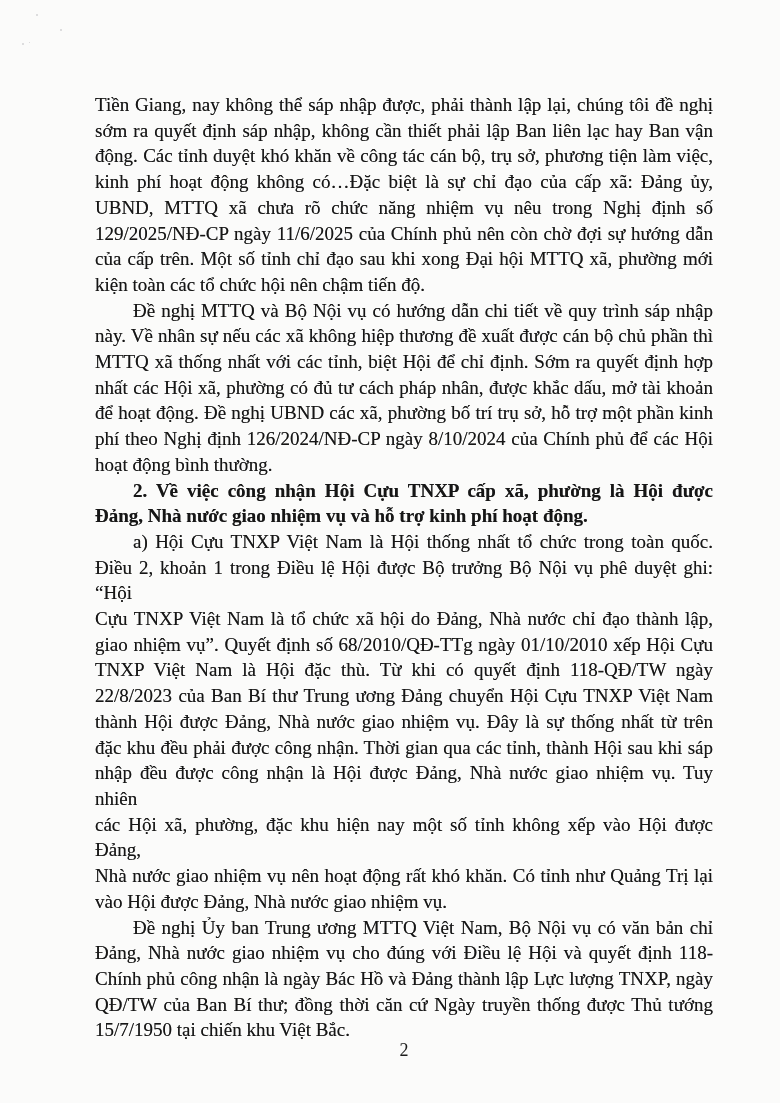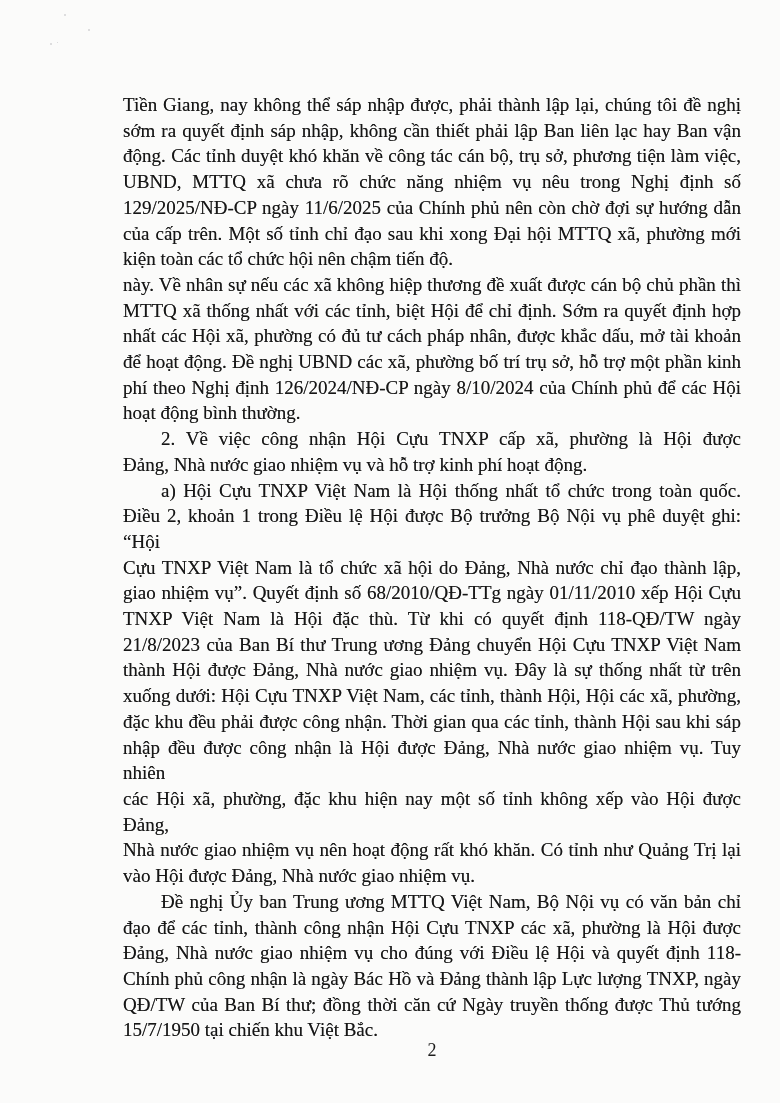--- a/index.html
+++ b/index.html
@@ -11,21 +11,20 @@
     height: 1103px;
     background: #fbfbfa;
     position: relative;
     overflow: hidden;
     font-family: "Liberation Serif", "DejaVu Serif", serif;
     color: #161616;
   }
   .page {
     position: absolute;
     inset: 0;
-    margin-left: 28px;
   }
   .doc-body {
     position: absolute;
     left: 95px;
     top: 92px;
     width: 618px;
     font-size: 19px;
     line-height: 25.7px;
     text-shadow: 0 0 0.4px rgba(20,20,20,0.55);
   }
@@ -35,21 +34,21 @@
     text-align-last: justify;
   }
   .line.last {
     text-align: right;
     text-align-last: left;
   }
   .line.indent {
     text-indent: 38px;
   }
   .heading .line {
-    font-weight: normal;
+    font-weight: bold;
   }
   .page-number {
     position: absolute;
     left: 95px;
     top: 1040px;
     width: 618px;
     text-align: center;
     font-size: 18px;
     color: #1c1c1c;
   }
@@ -67,55 +66,55 @@
   <div class="speck" style="left:36px;top:14px;width:2px;height:2px;"></div>
   <div class="speck" style="left:60px;top:29px;width:2px;height:2px;"></div>
   <div class="speck" style="left:22px;top:43px;width:2px;height:2px;"></div>
   <div class="speck" style="left:29px;top:42px;width:1px;height:1px;"></div>
 
   <div class="doc-body">
       <div class="para">
         <div class="line">Tiền Giang, nay không thể sáp nhập được, phải thành lập lại, chúng tôi đề nghị</div>
         <div class="line">sớm ra quyết định sáp nhập, không cần thiết phải lập Ban liên lạc hay Ban vận</div>
         <div class="line">động. Các tỉnh duyệt khó khăn về công tác cán bộ, trụ sở, phương tiện làm việc,</div>
+        <div class="line">kinh phí hoạt động không có…Đặc biệt là sự chỉ đạo của cấp xã: Đảng ủy,</div>
         <div class="line">UBND, MTTQ xã chưa rõ chức năng nhiệm vụ nêu trong Nghị định số</div>
         <div class="line">129/2025/NĐ-CP ngày 11/6/2025 của Chính phủ nên còn chờ đợi sự hướng dẫn</div>
         <div class="line">của cấp trên. Một số tỉnh chỉ đạo sau khi xong Đại hội MTTQ xã, phường mới</div>
         <div class="line last">kiện toàn các tổ chức hội nên chậm tiến độ.</div>
       </div>
       <div class="para">
+        <div class="line indent">Đề nghị MTTQ và Bộ Nội vụ có hướng dẫn chi tiết về quy trình sáp nhập</div>
         <div class="line">này. Về nhân sự nếu các xã không hiệp thương đề xuất được cán bộ chủ phần thì</div>
         <div class="line">MTTQ xã thống nhất với các tỉnh, biệt Hội để chỉ định. Sớm ra quyết định hợp</div>
         <div class="line">nhất các Hội xã, phường có đủ tư cách pháp nhân, được khắc dấu, mở tài khoản</div>
         <div class="line">để hoạt động. Đề nghị UBND các xã, phường bố trí trụ sở, hỗ trợ một phần kinh</div>
         <div class="line">phí theo Nghị định 126/2024/NĐ-CP ngày 8/10/2024 của Chính phủ để các Hội</div>
         <div class="line last">hoạt động bình thường.</div>
       </div>
       <div class="para heading">
         <div class="line indent">2. Về việc công nhận Hội Cựu TNXP cấp xã, phường là Hội được</div>
         <div class="line last">Đảng, Nhà nước giao nhiệm vụ và hỗ trợ kinh phí hoạt động.</div>
       </div>
       <div class="para">
         <div class="line indent">a) Hội Cựu TNXP Việt Nam là Hội thống nhất tổ chức trong toàn quốc.</div>
         <div class="line">Điều 2, khoản 1 trong Điều lệ Hội được Bộ trưởng Bộ Nội vụ phê duyệt ghi: “Hội</div>
         <div class="line">Cựu TNXP Việt Nam là tổ chức xã hội do Đảng, Nhà nước chỉ đạo thành lập,</div>
-        <div class="line">giao nhiệm vụ”. Quyết định số 68/2010/QĐ-TTg ngày 01/11/2010 xếp Hội Cựu</div>
+        <div class="line">giao nhiệm vụ”. Quyết định số 68/2010/QĐ-TTg ngày 01/10/2010 xếp Hội Cựu</div>
         <div class="line">TNXP Việt Nam là Hội đặc thù. Từ khi có quyết định 118-QĐ/TW ngày</div>
-        <div class="line">21/8/2023 của Ban Bí thư Trung ương Đảng chuyển Hội Cựu TNXP Việt Nam</div>
+        <div class="line">22/8/2023 của Ban Bí thư Trung ương Đảng chuyển Hội Cựu TNXP Việt Nam</div>
         <div class="line">thành Hội được Đảng, Nhà nước giao nhiệm vụ. Đây là sự thống nhất từ trên</div>
-        <div class="line">xuống dưới: Hội Cựu TNXP Việt Nam, các tỉnh, thành Hội, Hội các xã, phường,</div>
         <div class="line">đặc khu đều phải được công nhận. Thời gian qua các tỉnh, thành Hội sau khi sáp</div>
         <div class="line">nhập đều được công nhận là Hội được Đảng, Nhà nước giao nhiệm vụ. Tuy nhiên</div>
         <div class="line">các Hội xã, phường, đặc khu hiện nay một số tỉnh không xếp vào Hội được Đảng,</div>
         <div class="line">Nhà nước giao nhiệm vụ nên hoạt động rất khó khăn. Có tỉnh như Quảng Trị lại</div>
         <div class="line last">vào Hội được Đảng, Nhà nước giao nhiệm vụ.</div>
       </div>
       <div class="para">
         <div class="line indent">Đề nghị Ủy ban Trung ương MTTQ Việt Nam, Bộ Nội vụ có văn bản chỉ</div>
-        <div class="line">đạo để các tỉnh, thành công nhận Hội Cựu TNXP các xã, phường là Hội được</div>
         <div class="line">Đảng, Nhà nước giao nhiệm vụ cho đúng với Điều lệ Hội và quyết định 118-</div>
         <div class="line">Chính phủ công nhận là ngày Bác Hồ và Đảng thành lập Lực lượng TNXP, ngày</div>
         <div class="line">QĐ/TW của Ban Bí thư; đồng thời căn cứ Ngày truyền thống được Thủ tướng</div>
         <div class="line last">15/7/1950 tại chiến khu Việt Bắc.</div>
       </div>
     </div>
 
   <div class="page-number">2</div>
 </div>
 

